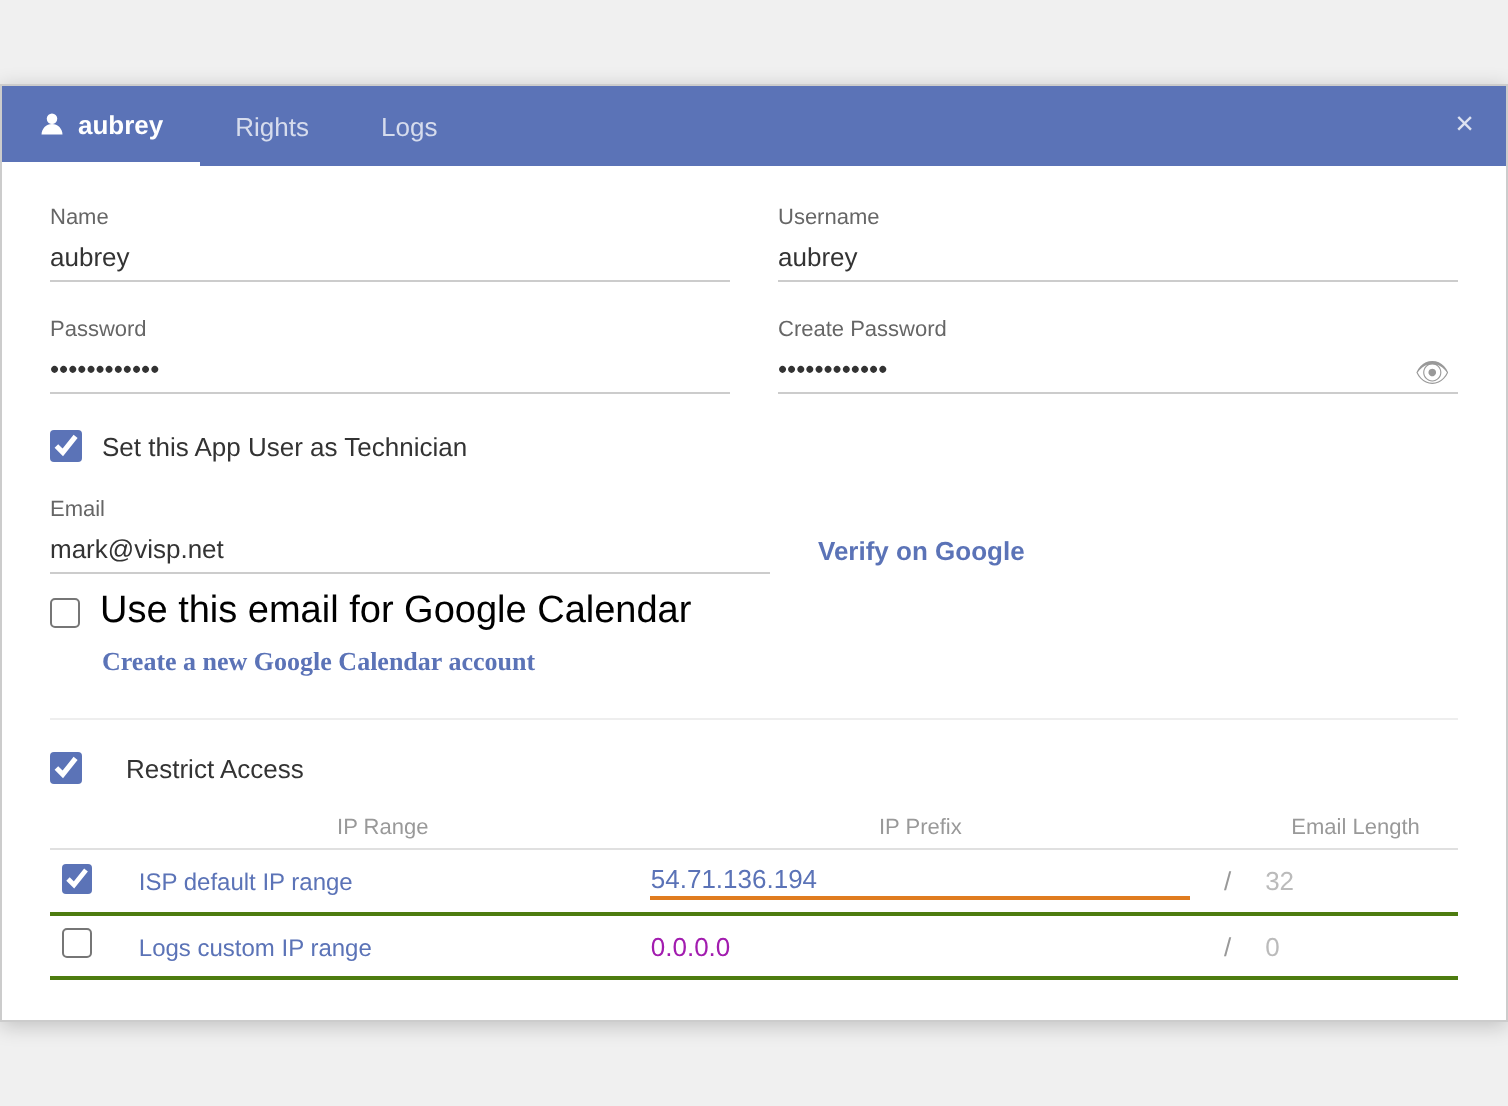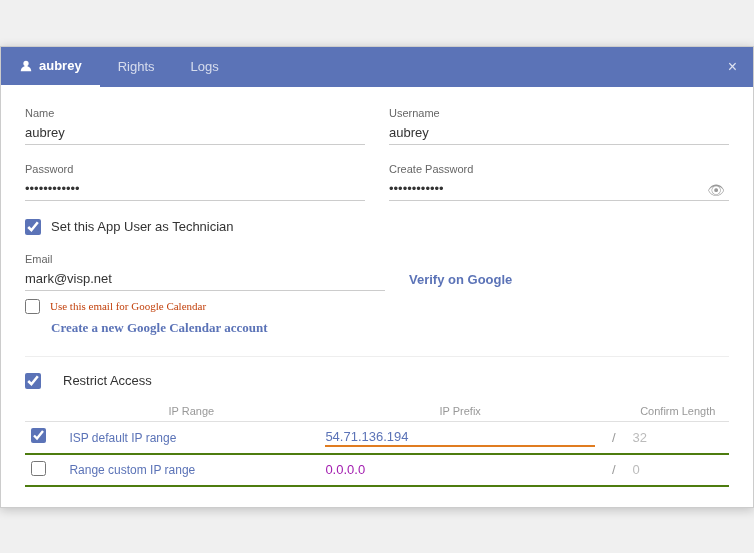--- a/index.html
+++ b/index.html
@@ -140,23 +140,22 @@
       align-items: center;
       gap: 10px;
       margin-bottom: 6px;
     }
     .google-cal-checkbox-row input[type="checkbox"] {
       width: 15px;
       height: 15px;
       accent-color: #5b73b7;
     }
     .google-cal-checkbox-row label {
-      font-size: 11px;
-      color: #c2410c;
-      font-family: Liberation Serif, serif;
+      font-size: 19px;
+      color: #000000;
     }
     .create-link {
       color: #5b73b7;
       font-size: 13px;
       font-weight: 600;
       cursor: pointer;
       margin-left: 26px;
       font-family: Liberation Serif, serif;
     }
     .divider {
@@ -317,21 +316,21 @@
         <label for="restrict-check">Restrict Access</label>
       </div>
 
       <table class="ip-table">
         <thead>
           <tr>
             <th></th>
             <th class="col-range">IP Range</th>
             <th class="col-prefix">IP Prefix</th>
             <th class="col-slash"></th>
-            <th class="col-len">Confirm Length</th>
+            <th class="col-len">Email Length</th>
           </tr>
         </thead>
         <tbody>
 
           <tr>
             <td>
               <input type="checkbox" checked="" style="">
             </td>
             <td>
               <span class="ip-range-label">ISP default IP range</span>
@@ -343,21 +342,21 @@
             <td>
               <span class="prefix-len">32</span>
             </td>
           </tr>
 
           <tr>
             <td>
               <input type="checkbox" style="">
             </td>
             <td>
-              <span class="ip-range-label">Range custom IP range</span>
+              <span class="ip-range-label">Logs custom IP range</span>
             </td>
             <td>
               <span class="ip-prefix-gray">0.0.0.0</span>
             </td>
             <td class="slash">/</td>
             <td>
               <span class="prefix-len">0</span>
             </td>
           </tr>
         </tbody>

